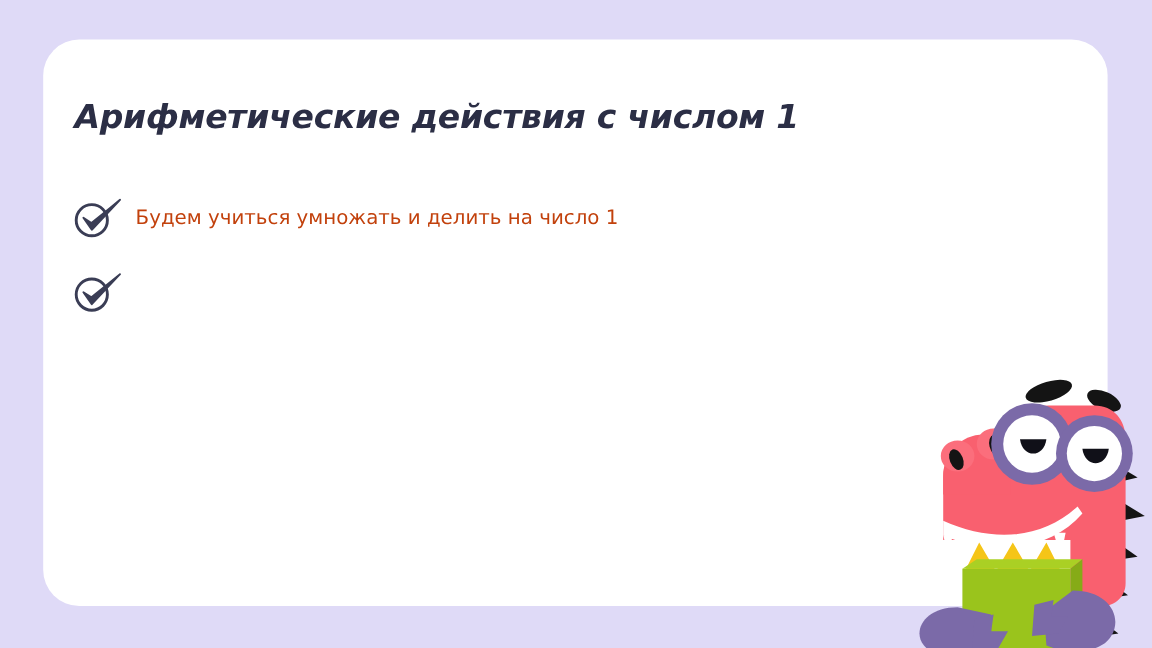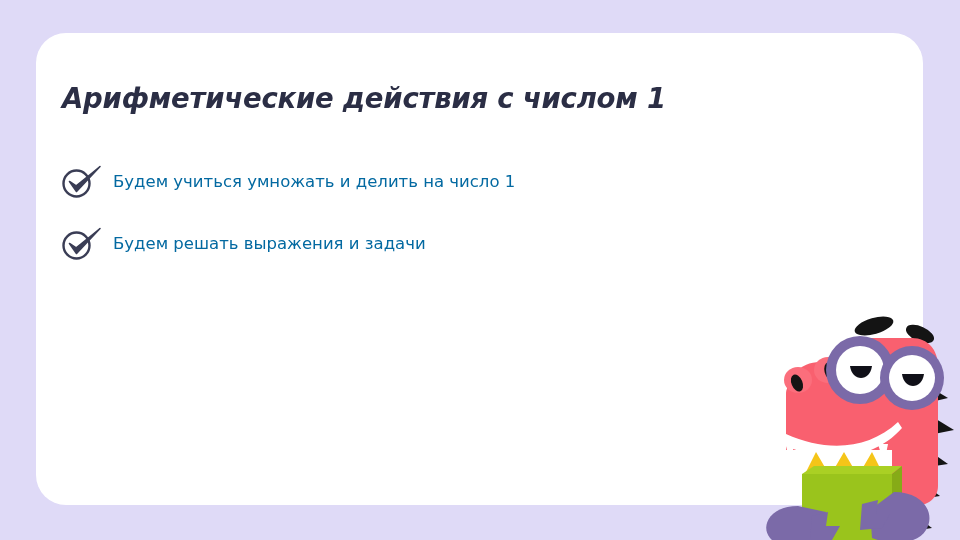--- a/index.html
+++ b/index.html
@@ -68,21 +68,21 @@
     width: 46px;
     height: 40px;
     flex: 0 0 46px;
     margin-top: -2px;
   }
 
   .check-icon svg { display: block; }
 
   .bullet-text {
     font-size: 16.5px;
-    color: #0369a1;
+    color: #c2410c;
     line-height: 1;
     padding-top: 12px;
     margin-left: 7px;
     white-space: nowrap;
   }
 
   
   .mascot {
     position: absolute;
     left: 742px;
@@ -113,21 +113,20 @@
       <span class="bullet-text">Будем учиться умножать и делить на число 1</span>
     </div>
 
     <div class="bullet-row">
       <span class="check-icon">
         <svg width="46" height="40" viewBox="0 0 46 40">
           <circle cx="16.5" cy="23.5" r="13" fill="none" stroke="#3a3d55" stroke-width="2.4"></circle>
           <path d="M9.5 21.5 L16.5 31.5 L40 6.5 L31.5 13.5 L16.2 25.8 Z" fill="#3a3d55" stroke="#3a3d55" stroke-width="1.6" stroke-linejoin="round"></path>
         </svg>
       </span>
-      <span class="bullet-text">Будем решать выражения и задачи</span>
     </div>
 
   </div>
 
   <div class="mascot">
     <svg width="218" height="240" viewBox="0 0 218 240">
 
       <g>
         <path d="M176 80 L206 98 L172 106 Z" fill="#141414"></path>
         <path d="M176 108 L212 130 L172 138 Z" fill="#141414"></path>

